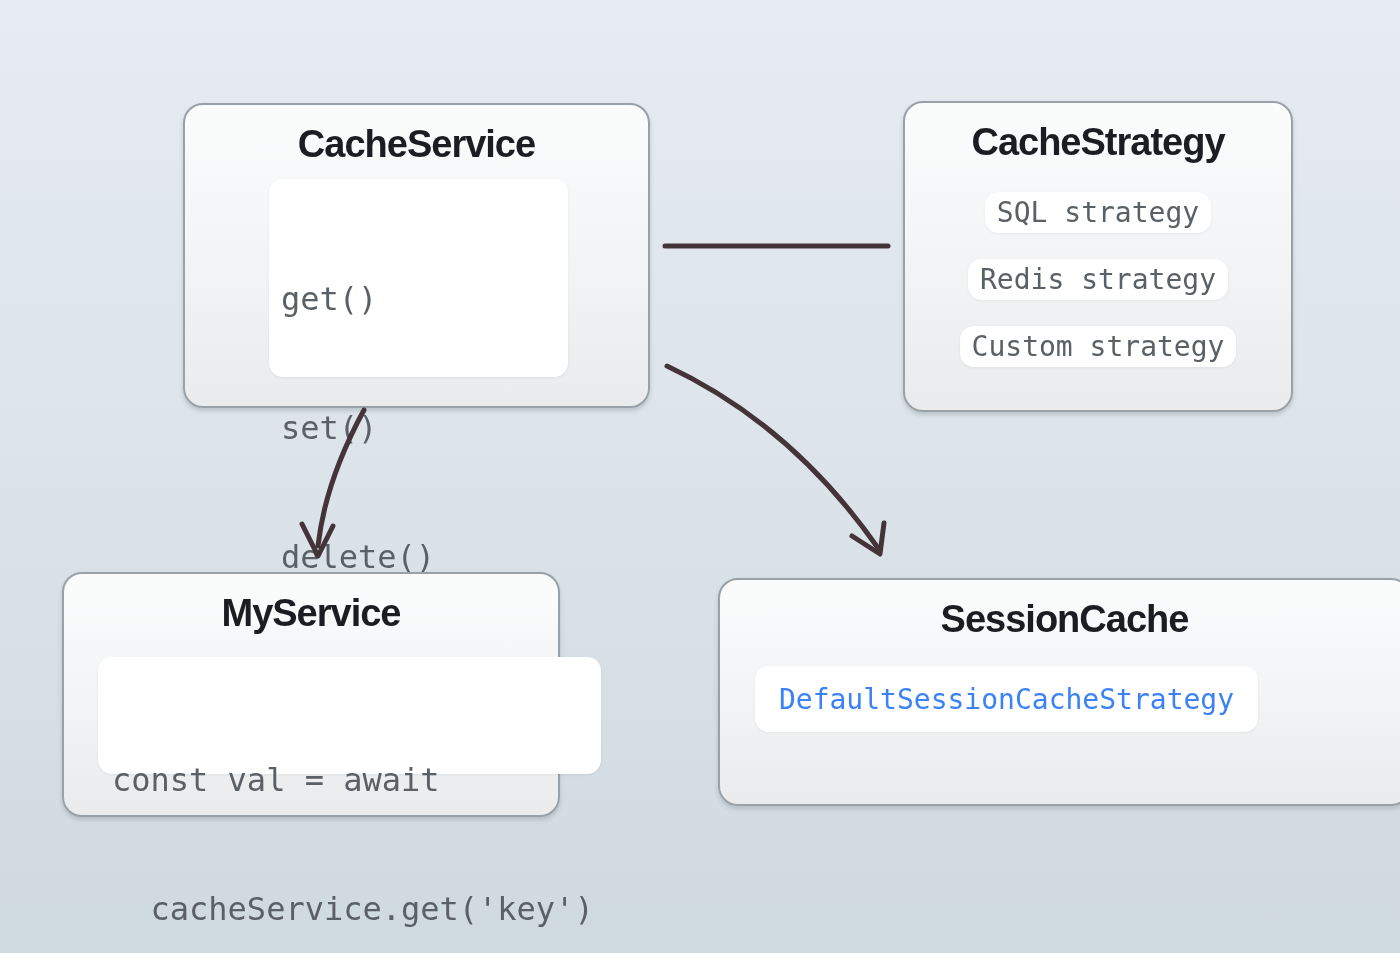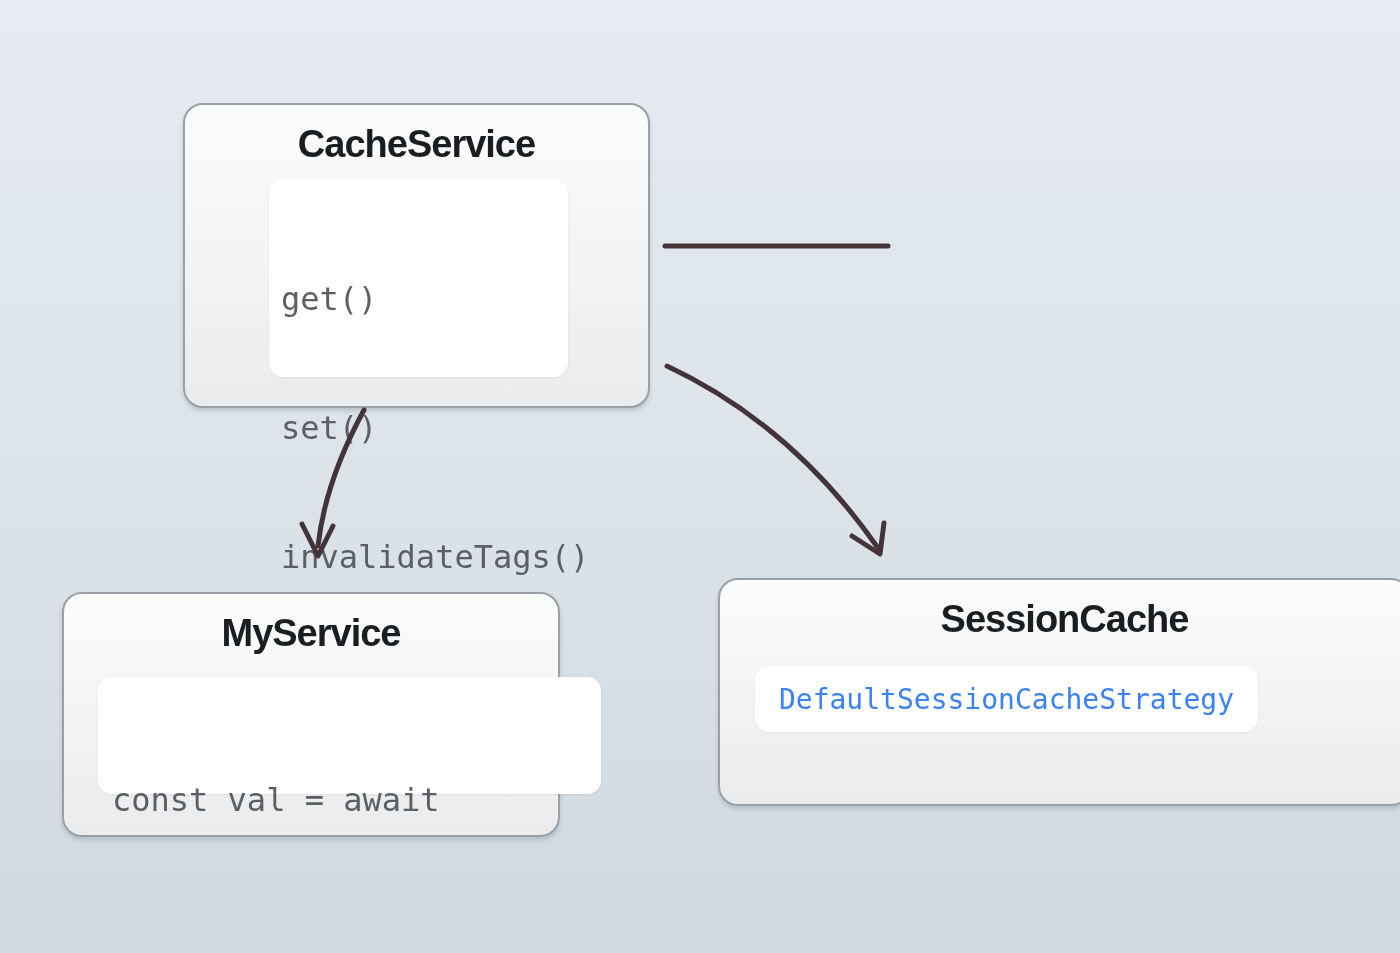--- a/index.html
+++ b/index.html
@@ -70,21 +70,21 @@
     font-family: "DejaVu Sans Mono", "Liberation Mono", monospace;
     font-size: 28px;
     font-weight: 500;
     color: #3b82f6;
     white-space: pre;
   }
 
   
   #node-cache-service  { left: 183px; top: 103px; width: 467px; height: 305px; }
   #node-cache-strategy { left: 903px; top: 101px; width: 390px; height: 311px; }
-  #node-my-service     { left:  62px; top: 592px; width: 498px; height: 245px; }
+  #node-my-service     { left:  62px; top: 572px; width: 498px; height: 245px; }
   #node-session-cache  { left: 718px; top: 578px; width: 693px; height: 228px; }
 
   #node-cache-service .code-panel { left: 84px; top: 74px; width: 299px; height: 198px; padding: 13px 0 0 12px; }
   #node-cache-strategy .pills     { top: 89px; }
   #node-my-service .code-panel    { left: 34px; top: 83px; width: 503px; height: 117px; padding: 16px 1px 0 14px; }
   #node-session-cache .wide-pill  { left: 35px; top: 86px; width: 503px; height: 66px; }
 
   .edges {
     position: absolute;
     left: 0; top: 0;
@@ -95,29 +95,39 @@
 </head>
 <body>
 
 <div class="canvas">
 
   <div class="node" id="node-cache-service">
     <div class="node-title">CacheService</div>
     <div class="code-panel">
       <div class="code-line">get()</div>
       <div class="code-line">set()</div>
+      <div class="code-line">delete()</div>
       <div class="code-line">invalidateTags()</div>
     </div>
   </div>
 
+  <div class="node" id="node-cache-strategy">
+    <div class="node-title">CacheStrategy</div>
+    <div class="pills">
+      <div class="pill">SQL strategy</div>
+      <div class="pill">Redis strategy</div>
+      <div class="pill">Custom strategy</div>
+    </div>
+  </div>
 
   <div class="node" id="node-my-service">
     <div class="node-title">MyService</div>
     <div class="code-panel">
       <div class="code-line">const val = await</div>
+      <div class="code-line">  cacheService.get('key')</div>
     </div>
   </div>
 
   <div class="node" id="node-session-cache">
     <div class="node-title">SessionCache</div>
     <div class="wide-pill">DefaultSessionCacheStrategy</div>
   </div>
 
   <svg class="edges" viewBox="0 0 1400 953" xmlns="http://www.w3.org/2000/svg">
     <g fill="none" stroke-width="5" stroke-linecap="round" stroke-linejoin="round" stroke="#44343a">

